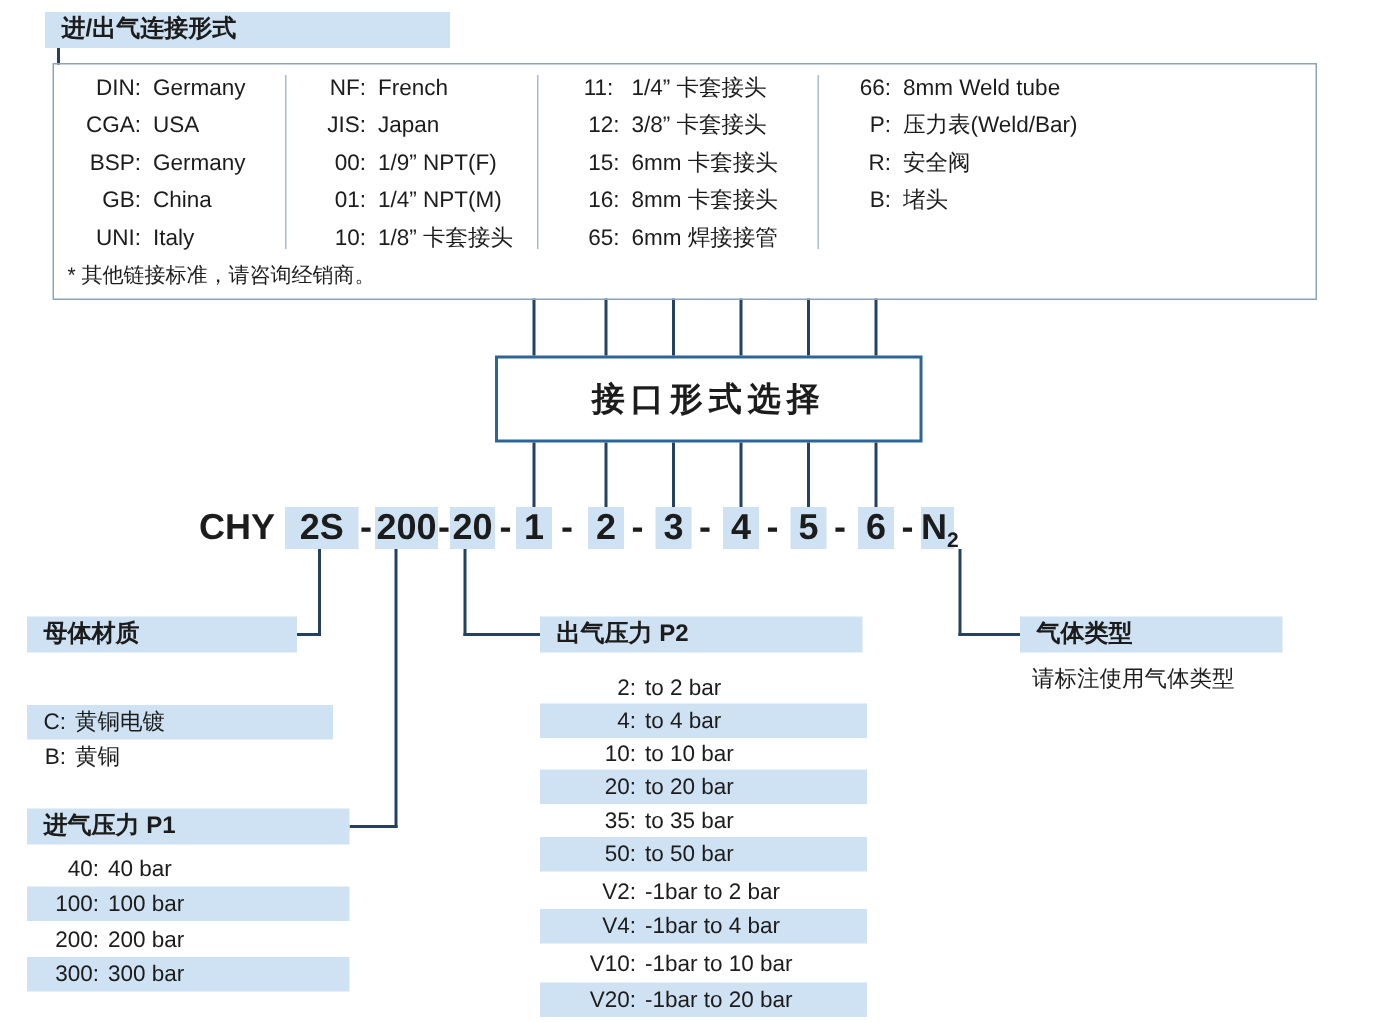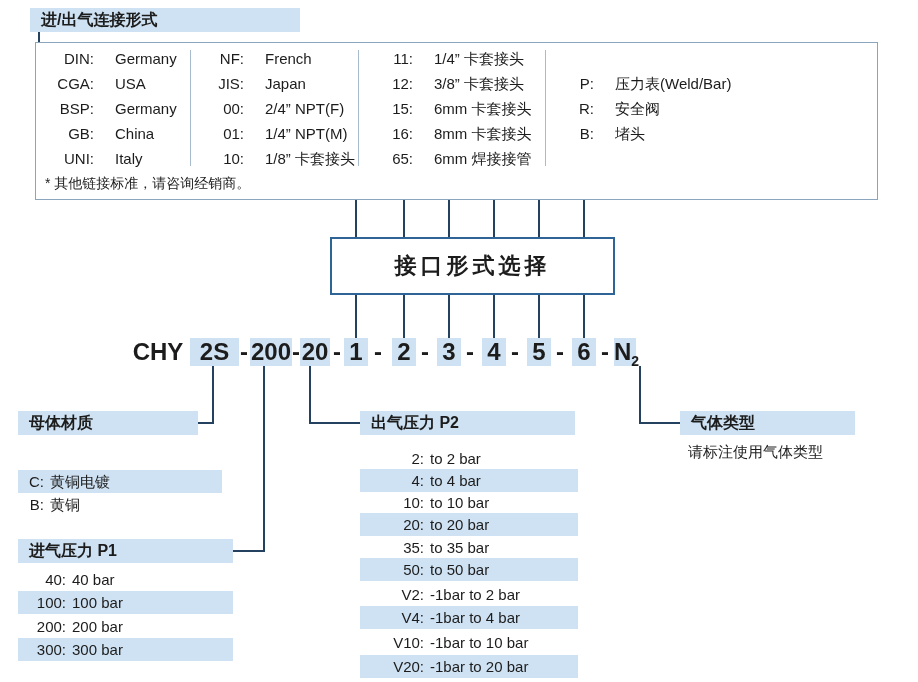--- a/index.html
+++ b/index.html
@@ -7,21 +7,21 @@
   body { font-family:"Liberation Sans","DejaVu Sans",sans-serif; color:#1c1c1c; }
   .canvas { position:relative; width:918px; height:682px; background:#ffffff; overflow:hidden; }
   .line { position:absolute; background:var(--line,#24415f); }
   .hl { background:var(--highlight,#cfe2f3); }
   .hdr { position:absolute; height:24px; line-height:24px; font-size:16px; font-weight:bold;
          padding-left:11px; background:var(--highlight,#cfe2f3); white-space:nowrap; }
   .conn-box { position:absolute; left:35px; top:42px; width:843px; height:158px;
               border:1px solid var(--box_border,#8aa5bd); }
   .conn-row { position:absolute; height:25px; line-height:25px; font-size:15px; white-space:nowrap; }
   .conn-row .code { display:inline-block; text-align:right; }
-  .conn-row .desc { margin-left:21px; }
+  .conn-row .desc { margin-left:8px; }
   .divider { position:absolute; width:1px; background:#a9bccd; }
   .note { position:absolute; font-size:14px; white-space:nowrap; }
   .selector { position:absolute; left:330px; top:237px; width:285px; height:58px; background:#ffffff;
               border:2px solid var(--selector_border,#2f6496); display:flex; align-items:center;
               justify-content:center; font-size:22px; letter-spacing:4px; font-weight:600; }
   .mc { position:absolute; top:338px; height:28px; line-height:28px; font-size:24px; font-weight:bold;
         text-align:center; white-space:nowrap; }
   .mc sub { font-size:14px; }
   .list-row { position:absolute; height:23px; line-height:23px; font-size:15px; white-space:nowrap; padding-left:8px; }
   .list-row .code { display:inline-block; text-align:right; }
@@ -63,30 +63,31 @@
   <div class="divider" style="left:545px; top:50px; height:116px;"></div>
 
   <div class="conn-row" style="left:52px; top:46px;"><span class="code" style="width:42px;">DIN:</span><span class="desc">Germany</span></div>
   <div class="conn-row" style="left:52px; top:71px;"><span class="code" style="width:42px;">CGA:</span><span class="desc">USA</span></div>
   <div class="conn-row" style="left:52px; top:96px;"><span class="code" style="width:42px;">BSP:</span><span class="desc">Germany</span></div>
   <div class="conn-row" style="left:52px; top:121px;"><span class="code" style="width:42px;">GB:</span><span class="desc">China</span></div>
   <div class="conn-row" style="left:52px; top:146px;"><span class="code" style="width:42px;">UNI:</span><span class="desc">Italy</span></div>
 
   <div class="conn-row" style="left:208px; top:46px;"><span class="code" style="width:36px;">NF:</span><span class="desc">French</span></div>
   <div class="conn-row" style="left:208px; top:71px;"><span class="code" style="width:36px;">JIS:</span><span class="desc">Japan</span></div>
-  <div class="conn-row" style="left:208px; top:96px;"><span class="code" style="width:36px;">00:</span><span class="desc">2/4” NPT(F)</span></div>
+  <div class="conn-row" style="left:208px; top:96px;"><span class="code" style="width:36px;">00:</span><span class="desc">1/9” NPT(F)</span></div>
   <div class="conn-row" style="left:208px; top:121px;"><span class="code" style="width:36px;">01:</span><span class="desc">1/4” NPT(M)</span></div>
   <div class="conn-row" style="left:208px; top:146px;"><span class="code" style="width:36px;">10:</span><span class="desc">1/8” 卡套接头</span></div>
 
-  <div class="conn-row" style="left:385px; top:46px;"><span class="code" style="width:28px;">11:</span><span class="desc">1/4” 卡套接头</span></div>
+  <div class="conn-row" style="left:385px; top:46px;"><span class="code" style="width:28px;text-align:center;">11:</span><span class="desc">1/4” 卡套接头</span></div>
   <div class="conn-row" style="left:385px; top:71px;"><span class="code" style="width:28px;">12:</span><span class="desc">3/8” 卡套接头</span></div>
   <div class="conn-row" style="left:385px; top:96px;"><span class="code" style="width:28px;">15:</span><span class="desc">6mm 卡套接头</span></div>
   <div class="conn-row" style="left:385px; top:121px;"><span class="code" style="width:28px;">16:</span><span class="desc">8mm 卡套接头</span></div>
   <div class="conn-row" style="left:385px; top:146px;"><span class="code" style="width:28px;">65:</span><span class="desc">6mm 焊接接管</span></div>
 
+  <div class="conn-row" style="left:560px; top:46px;"><span class="code" style="width:34px;">66:</span><span class="desc">8mm Weld tube</span></div>
   <div class="conn-row" style="left:560px; top:71px;"><span class="code" style="width:34px;">P:</span><span class="desc">压力表(Weld/Bar)</span></div>
   <div class="conn-row" style="left:560px; top:96px;"><span class="code" style="width:34px;">R:</span><span class="desc">安全阀</span></div>
   <div class="conn-row" style="left:560px; top:121px;"><span class="code" style="width:34px;">B:</span><span class="desc">堵头</span></div>
 
   <div class="note" style="left:45px; top:175px;">* 其他链接标准，请咨询经销商。</div>
 
   <div class="selector">
     <span>接口形式选择</span>
   </div>
 

